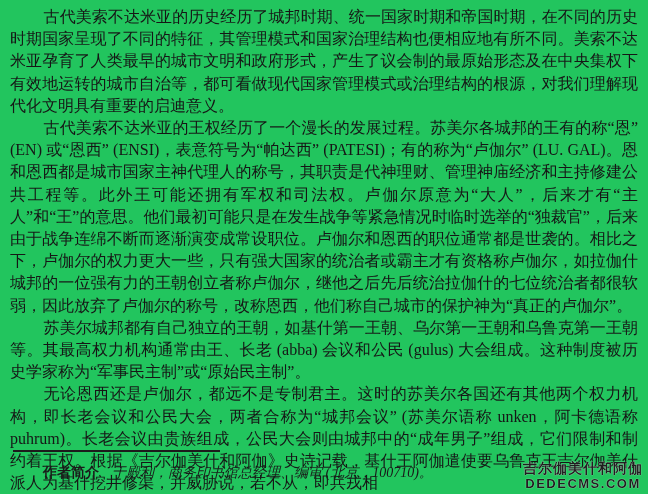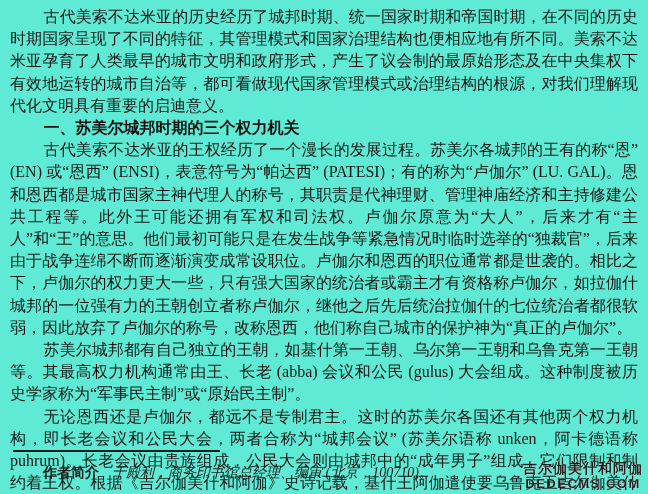--- a/index.html
+++ b/index.html
@@ -6,21 +6,21 @@
   html, body { width: 648px; height: 494px; }
   body {
     background: #ffffff;
     font-family: "Liberation Serif", "DejaVu Serif", serif;
     color: #161616;
   }
   .page {
     position: relative;
     width: 648px;
     height: 494px;
-    background: #5eead4;
+    background: #22c55e;
     padding: 6px 10px 0 10px;
     overflow: hidden;
   }
   .para {
     font-size: 16px;
     line-height: 22.2px;
     text-align: justify;
     text-indent: 2.1em;
     color: #161616;
   }
@@ -81,21 +81,20 @@
     text-align: center;
   }
 </style>
 </head>
 <body>
 
 <div class="page">
 
   <p class="para">古代美索不达米亚的历史经历了城邦时期、统一国家时期和帝国时期，在不同的历史时期国家呈现了不同的特征，其管理模式和国家治理结构也便相应地有所不同。美索不达米亚孕育了人类最早的城市文明和政府形式，产生了议会制的最原始形态及在中央集权下有效地运转的城市自治等，都可看做现代国家管理模式或治理结构的根源，对我们理解现代化文明具有重要的启迪意义。</p>
 
-  <h2 class="heading">一、苏美尔城邦时期的三个权力机关</h2>
 
   <p class="para">古代美索不达米亚的王权经历了一个漫长的发展过程。苏美尔各城邦的王有的称“恩” (EN) 或“恩西” (ENSI)，表意符号为“帕达西” (PATESI)；有的称为“卢伽尔” (LU. GAL)。恩和恩西都是城市国家主神代理人的称号，其职责是代神理财、管理神庙经济和主持修建公共工程等。此外王可能还拥有军权和司法权。卢伽尔原意为“大人”，后来才有“主人”和“王”的意思。他们最初可能只是在发生战争等紧急情况时临时选举的“独裁官”，后来由于战争连绵不断而逐渐演变成常设职位。卢伽尔和恩西的职位通常都是世袭的。相比之下，卢伽尔的权力更大一些，只有强大国家的统治者或霸主才有资格称卢伽尔，如拉伽什城邦的一位强有力的王朝创立者称卢伽尔，继他之后先后统治拉伽什的七位统治者都很软弱，因此放弃了卢伽尔的称号，改称恩西，他们称自己城市的保护神为“真正的卢伽尔”。</p>
 
   <p class="para">苏美尔城邦都有自己独立的王朝，如基什第一王朝、乌尔第一王朝和乌鲁克第一王朝等。其最高权力机构通常由王、长老 (abba) 会议和公民 (gulus) 大会组成。这种制度被历史学家称为“军事民主制”或“原始民主制”。</p>
 
   <p class="para">无论恩西还是卢伽尔，都远不是专制君主。这时的苏美尔各国还有其他两个权力机构，即长老会议和公民大会，两者合称为“城邦会议” (苏美尔语称 unken，阿卡德语称 puhrum)。长老会议由贵族组成，公民大会则由城邦中的“成年男子”组成，它们限制和制约着王权。根据《吉尔伽美什和阿伽》史诗记载，基什王阿伽遣使要乌鲁克王吉尔伽美什派人为基什挖井修渠，并威胁说，若不从，即兵戎相</p>
 
   <div class="footnote">
     <div class="footnote-rule"></div>
     <p class="footnote-line">

